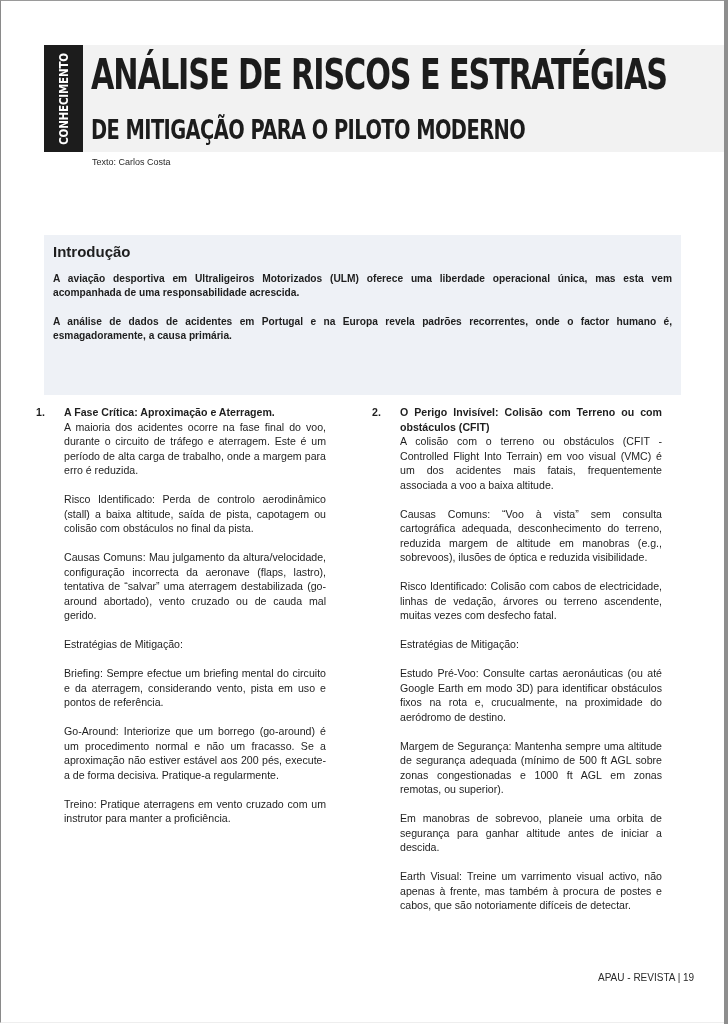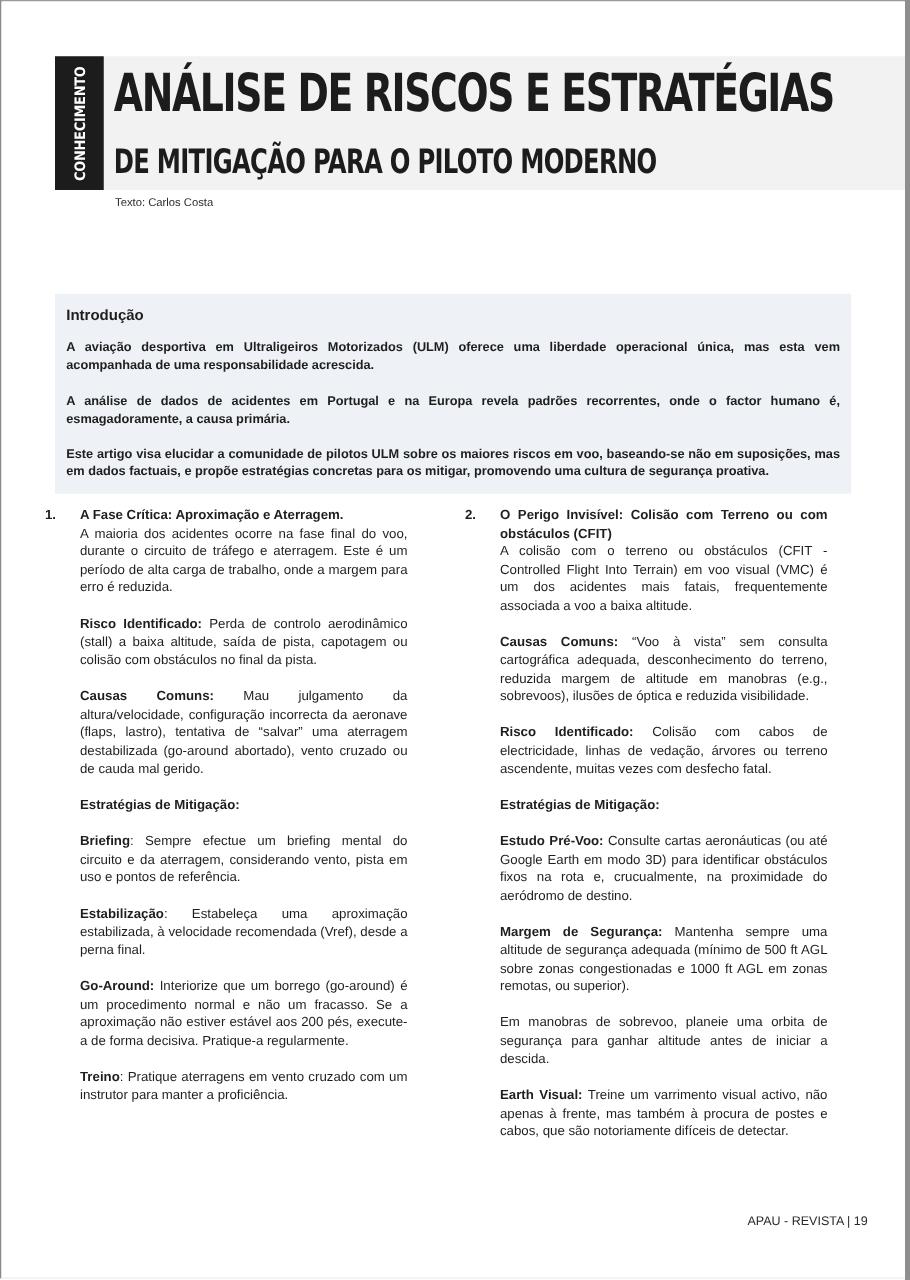--- a/index.html
+++ b/index.html
@@ -35,34 +35,34 @@
     position: absolute; left: 91px; top: 114px; margin: 0;
     font-family: "DejaVu Sans", sans-serif; font-weight: bold; font-size: 27px; line-height: 32px;
     color: #1c1c1c; letter-spacing: -0.8px; transform: scaleX(0.72); transform-origin: left top; white-space: nowrap;
   }
   .byline { position: absolute; left: 92px; top: 157px; font-size: 9px; color: #2a2a2a; }
 
   .intro-box {
     position: absolute; left: 44px; top: 235px; width: 637px; height: 160px; background: #eef1f6;
     box-sizing: border-box; padding: 10px 9px 0 9px; font-size: 10.2px; line-height: 14.2px; color: #1e1e1e;
   }
-  .intro-box h3 { margin: 0 0 13px 0; font-size: 12px; font-weight: bold; }
+  .intro-box h3 { margin: 0 0 13px 0; font-size: 15px; font-weight: bold; }
   .intro-box p { margin: 0 0 14px 0; text-align: justify; font-weight: bold; }
 
   .col { position: absolute; top: 405px; width: 290px; font-size: 10.6px; line-height: 14.5px; color: #1e1e1e; }
   .col-left { left: 36px; }
   .col-right { left: 372px; }
   .sec-head { display: flex; font-weight: bold; margin: 0; }
   .sec-head .num { width: 28px; flex: none; }
   .sec-head .txt { flex: 1; text-align: justify; }
   .col .body { margin-left: 28px; }
   .col p { margin: 0 0 14.5px 0; text-align: justify; }
   .col .first-after-head { }
   .col-right .first-after-head { margin-top: 0; }
-  .col b { font-weight: bold; }
+  .col b { font-weight: normal; }
 
   .footer { position: absolute; left: 598px; top: 972px; font-size: 10px; color: #2a2a2a; white-space: nowrap; }
 </style>
 </head>
 <body>
 
 <div class="page"></div>
 <div class="page-edge"></div>
 
 <div class="header-band"></div>
@@ -70,35 +70,33 @@
   <span>CONHECIMENTO</span>
 </div>
 <h1 class="title-main">ANÁLISE DE RISCOS E ESTRATÉGIAS</h1>
 <h2 class="title-sub">DE MITIGAÇÃO PARA O PILOTO MODERNO</h2>
 <div class="byline">Texto: Carlos Costa</div>
 
 <div class="intro-box">
   <h3>Introdução</h3>
   <p>A aviação desportiva em Ultraligeiros Motorizados (ULM) oferece uma liberdade operacional única, mas esta vem acompanhada de uma responsabilidade acrescida.</p>
   <p>A análise de dados de acidentes em Portugal e na Europa revela padrões recorrentes, onde o factor humano é, esmagadoramente, a causa primária.</p>
-  <p>Este artigo visa elucidar a comunidade de pilotos ULM sobre os maiores riscos em voo, baseando-se não em suposições, mas em dados factuais, e propõe estratégias concretas para os mitigar, promovendo uma cultura de segurança proativa.</p>
 </div>
 
 <div class="col col-left">
   <div class="sec-head">
     <span class="num">1.</span>
     <span class="txt">A Fase Crítica: Aproximação e Aterragem.</span>
   </div>
   <div class="body">
     <p class="first-after-head">A maioria dos acidentes ocorre na fase final do voo, durante o circuito de tráfego e aterragem. Este é um período de alta carga de trabalho, onde a margem para erro é reduzida.</p>
     <p><b>Risco Identificado:</b><span> Perda de controlo aerodinâmico (stall) a baixa altitude, saída de pista, capotagem ou colisão com obstáculos no final da pista.</span></p>
     <p><b>Causas Comuns:</b><span> Mau julgamento da altura/velocidade, configuração incorrecta da aeronave (flaps, lastro), tentativa de “salvar” uma aterragem destabilizada (go-around abortado), vento cruzado ou de cauda mal gerido.</span></p>
     <p><b>Estratégias de Mitigação:</b></p>
     <p><b>Briefing</b><span>: Sempre efectue um briefing mental do circuito e da aterragem, considerando vento, pista em uso e pontos de referência.</span></p>
-    <p><b>Estabilização</b><span>: Estabeleça uma aproximação estabilizada, à velocidade recomendada (Vref), desde a perna final.</span></p>
     <p><b>Go-Around:</b><span> Interiorize que um borrego (go-around) é um procedimento normal e não um fracasso. Se a aproximação não estiver estável aos 200 pés, execute-a de forma decisiva. Pratique-a regularmente.</span></p>
     <p><b>Treino</b><span>: Pratique aterragens em vento cruzado com um instrutor para manter a proficiência.</span></p>
   </div>
 </div>
 
 <div class="col col-right">
   <div class="sec-head">
     <span class="num">2.</span>
     <span class="txt">O Perigo Invisível: Colisão com Terreno ou com obstáculos (CFIT)</span>
   </div>

